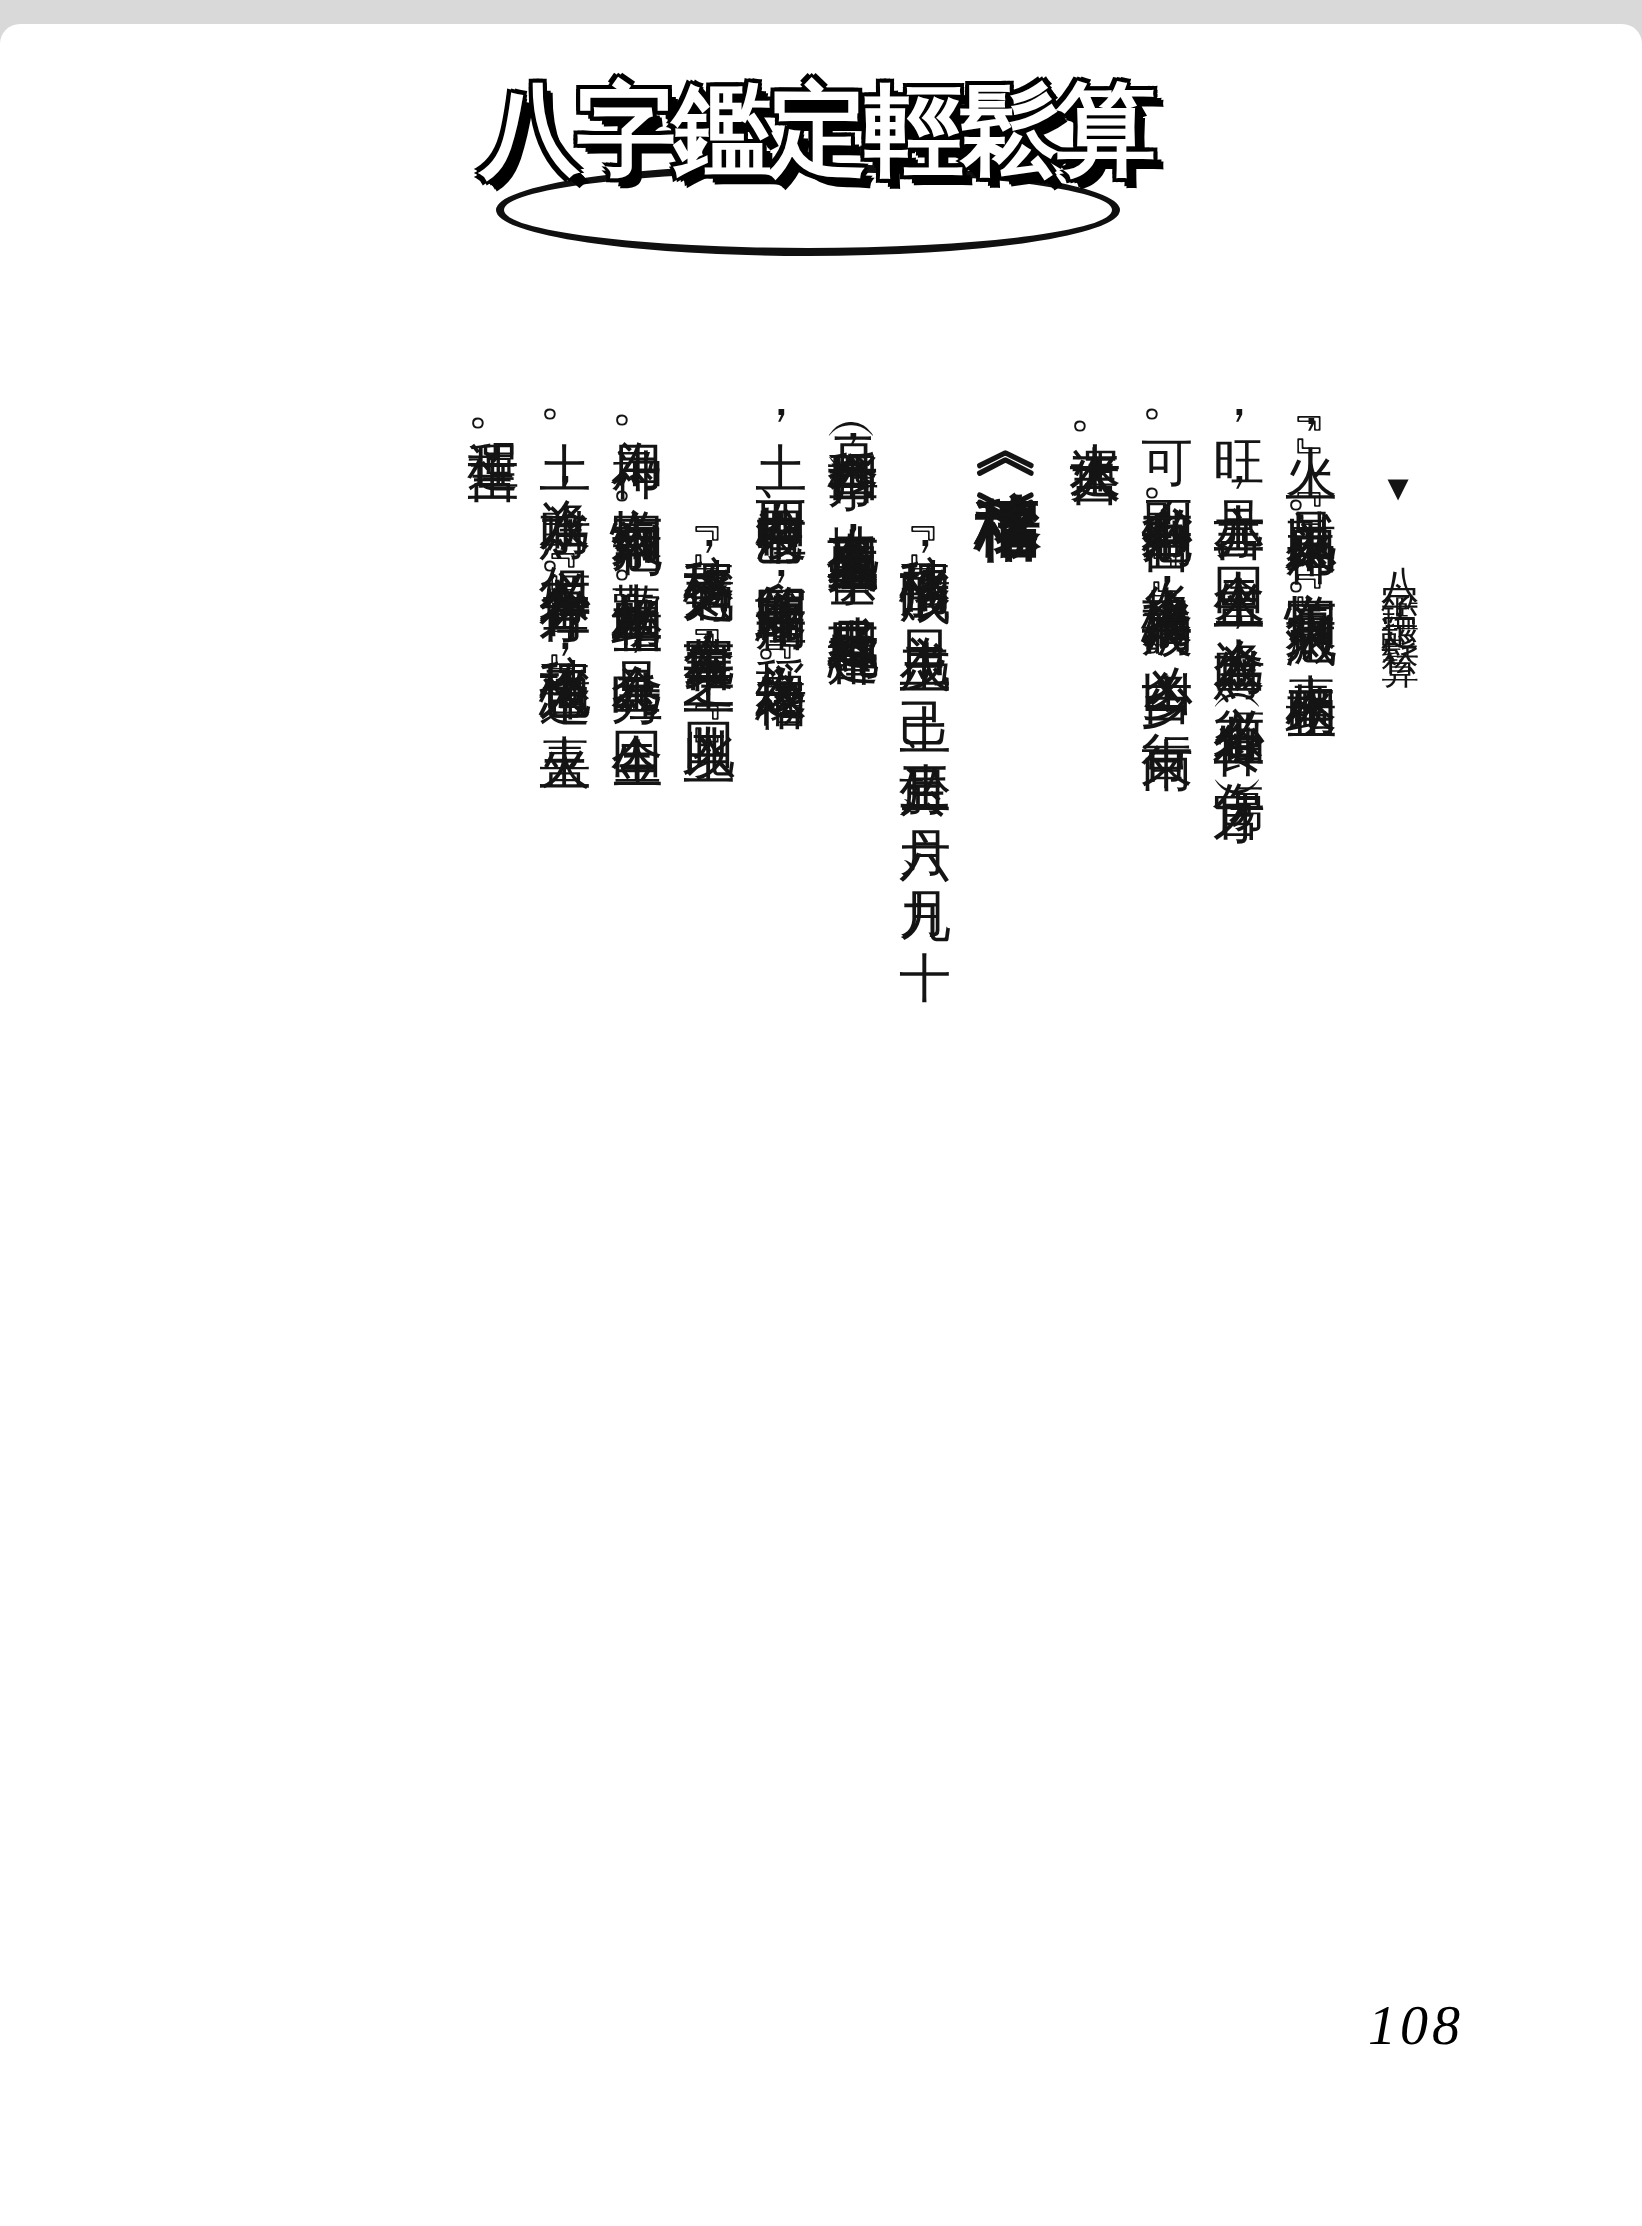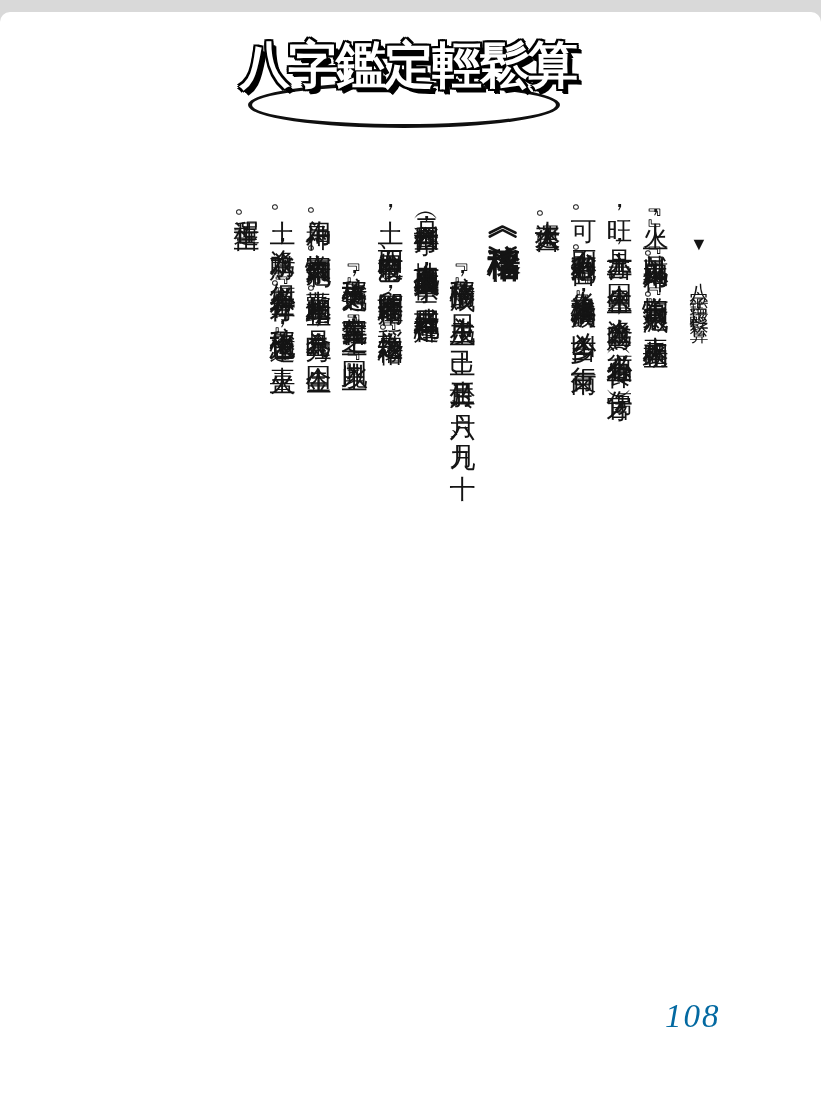--- a/index.html
+++ b/index.html
@@ -74,27 +74,27 @@
     letter-spacing: 2px;
     margin: 0 13px;
     padding-top: 16px;
     font-family: "DejaVu Sans", "Liberation Sans", sans-serif;
   }
   .indent { padding-top: 55px; }
 
   
   .page-number {
     position: absolute;
-    left: 665px;
+    left: 684px;
     top: 986px;
     font-family: "Liberation Serif", serif;
     font-style: italic;
-    font-size: 33px;
+    font-size: 28px;
     letter-spacing: 2px;
-    color: #0369a1;
+    color: #000000;
   }
 </style>
 </head>
 <body>
 
 <div class="page">
 
   <div class="logo">
     <div class="logo-ellipse"></div>
     <div class="logo-text">八字鑑定輕鬆算</div>

